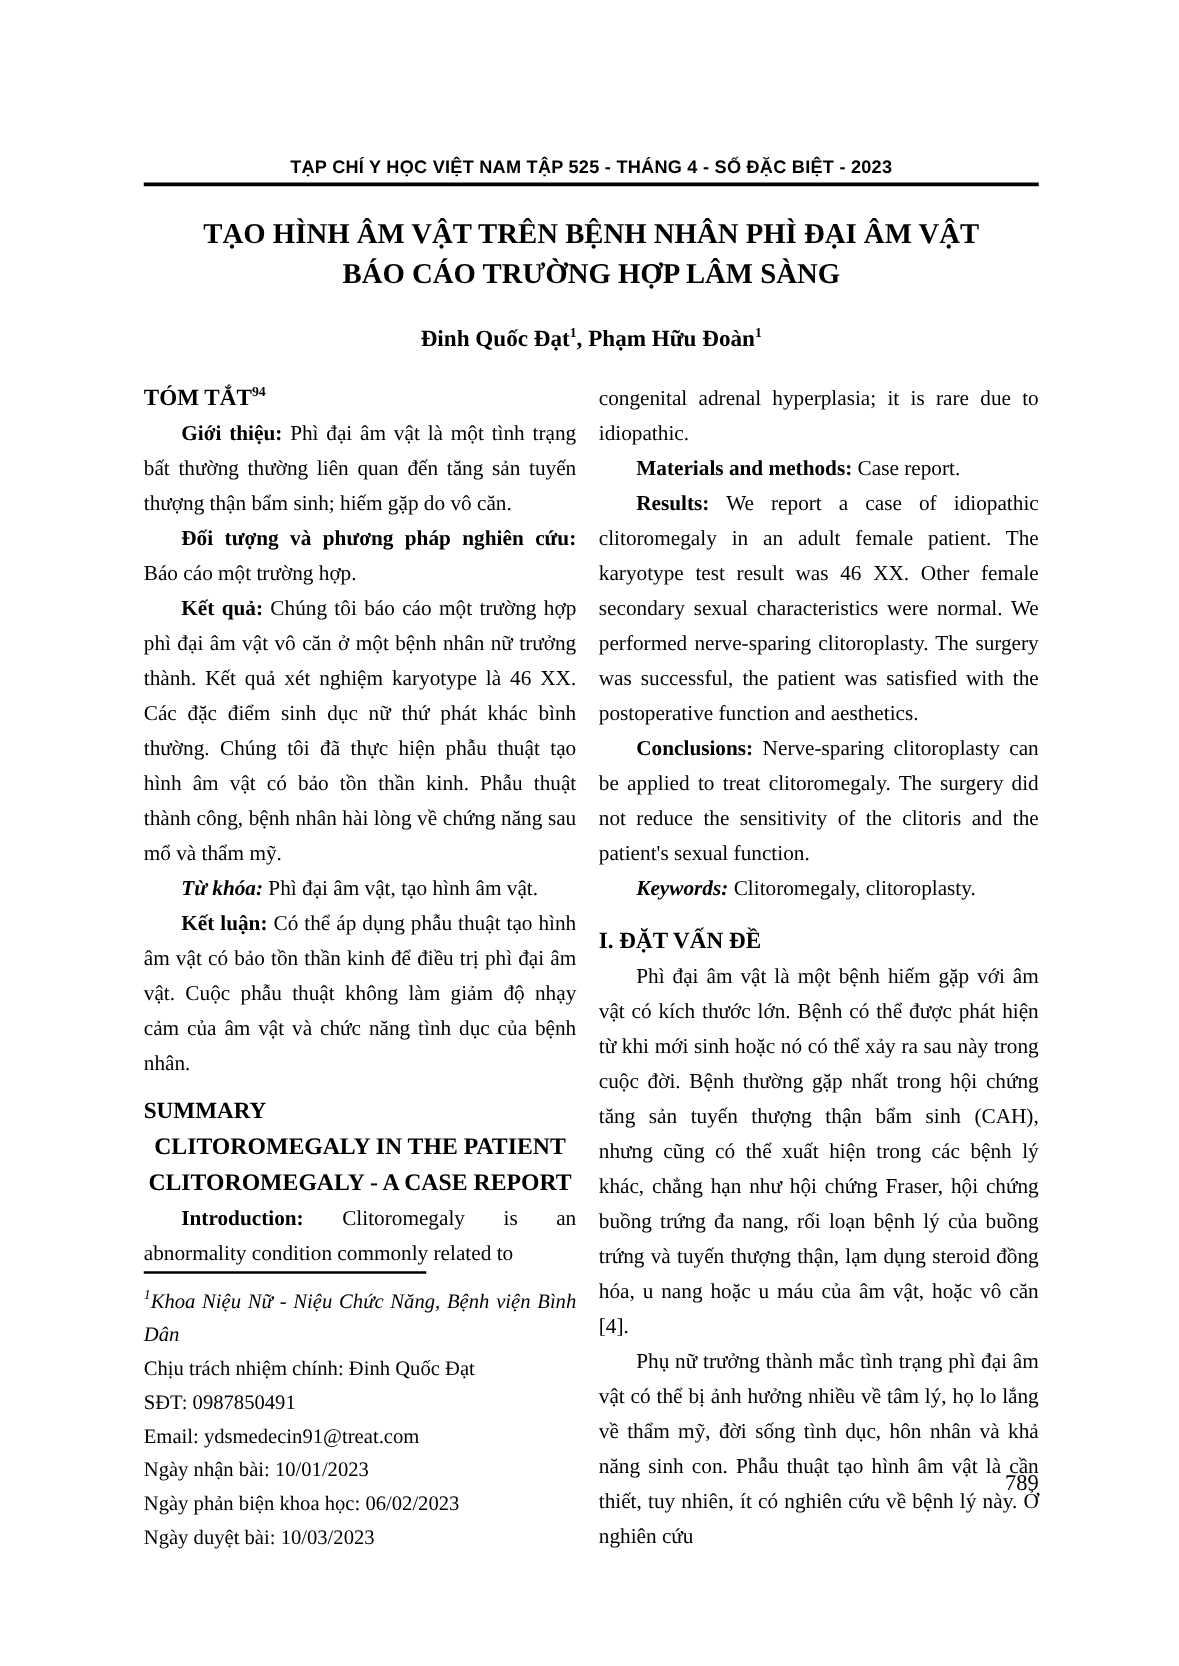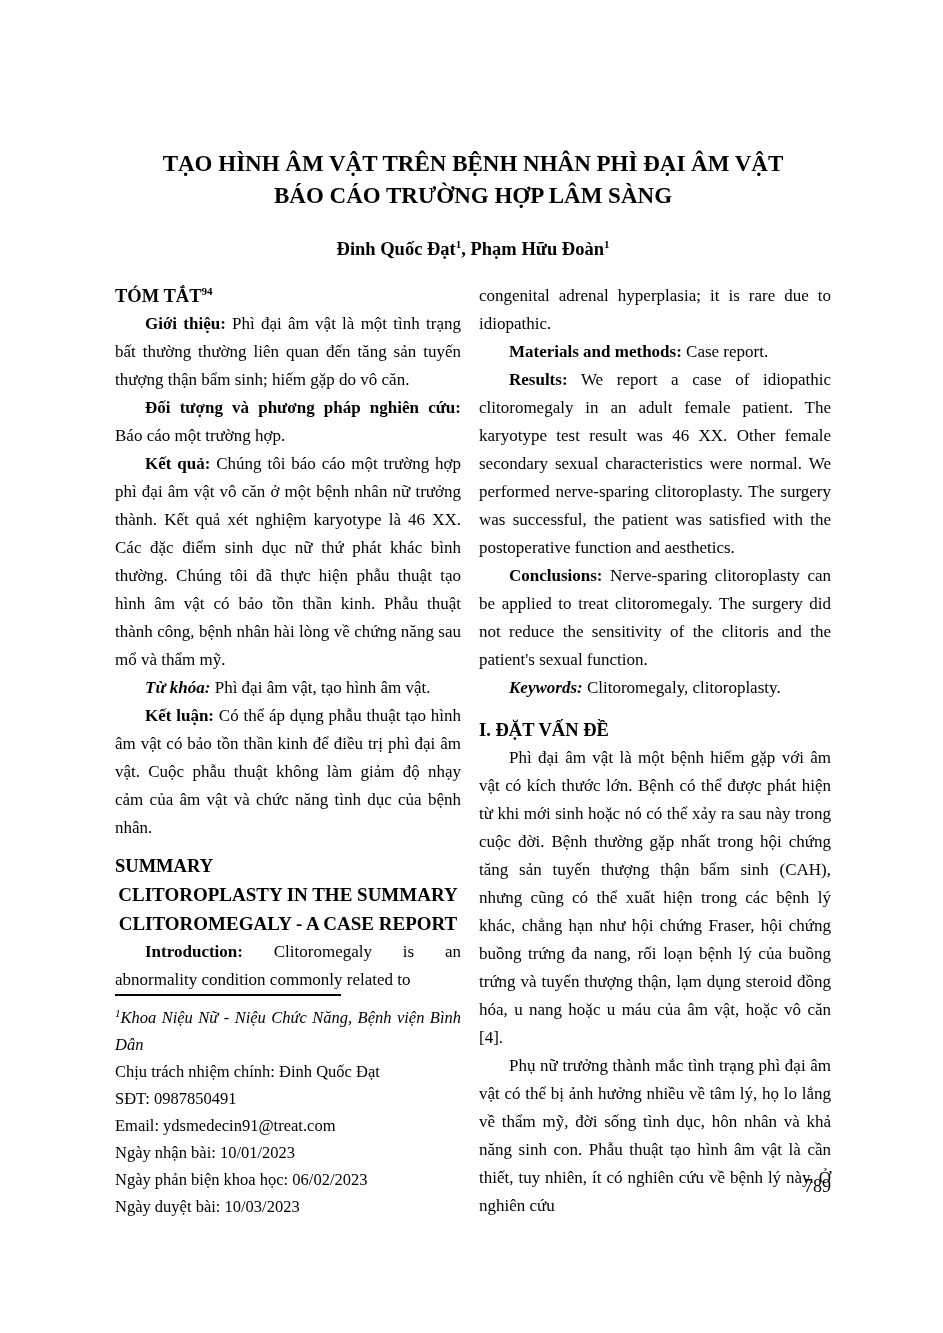--- a/index.html
+++ b/index.html
@@ -102,20 +102,21 @@
     text-align: right;
     font-size: 18px;
   }
 </style>
 </head>
 <body>
 
 <div class="page">
   <div class="content">
 
+    <div class="journal-header">TẠP CHÍ Y HỌC VIỆT NAM TẬP 525 - THÁNG 4 - SỐ ĐẶC BIỆT - 2023</div>
 
     <h1 class="title">
       <span class="title-line">TẠO HÌNH ÂM VẬT TRÊN BỆNH NHÂN PHÌ ĐẠI ÂM VẬT</span>
       <span class="title-line">BÁO CÁO TRƯỜNG HỢP LÂM SÀNG</span>
     </h1>
 
     <div class="authors"><span>Đinh Quốc Đạt</span><sup class="s">1</sup><span>, </span><span>Phạm Hữu Đoàn</span><sup class="s">1</sup></div>
 
     <div class="columns">
 
@@ -128,21 +129,21 @@
 
         <p class="body"><span class="lbl">Kết quả:</span><span> Chúng tôi báo cáo một trường hợp phì đại âm vật vô căn ở một bệnh nhân nữ trưởng thành. Kết quả xét nghiệm karyotype là 46 XX. Các đặc điểm sinh dục nữ thứ phát khác bình thường. Chúng tôi đã thực hiện phẫu thuật tạo hình âm vật có bảo tồn thần kinh. Phẫu thuật thành công, bệnh nhân hài lòng về chứng năng sau mổ và thẩm mỹ.</span></p>
 
         <p class="body"><span class="bi">Từ khóa:</span><span> Phì đại âm vật, tạo hình âm vật.</span></p>
 
         <p class="body"><span class="lbl">Kết luận:</span><span> Có thể áp dụng phẫu thuật tạo hình âm vật có bảo tồn thần kinh để điều trị phì đại âm vật. Cuộc phẫu thuật không làm giảm độ nhạy cảm của âm vật và chức năng tình dục của bệnh nhân.</span></p>
 
         <div class="sans-heading mt10">SUMMARY</div>
 
         <div class="summary-title">
-          <span>CLITOROPLASTY IN THE SUMMARY</span>
+          <span>CLITOROMEGALY IN THE PATIENT</span>
           <span>CLITOROMEGALY - A CASE REPORT</span>
         </div>
 
         <p class="body"><span class="lbl">Introduction:</span><span> Clitoromegaly is an abnormality condition commonly related to</span></p>
 
         <div class="footnote">
           <div class="footnote-rule"></div>
           <div class="affiliation-line"><sup class="s">1</sup><span>Khoa Niệu Nữ - Niệu Chức Năng, Bệnh viện Bình Dân</span></div>
           <div>Chịu trách nhiệm chính: Đinh Quốc Đạt</div>
           <div>SĐT: 0987850491</div>

